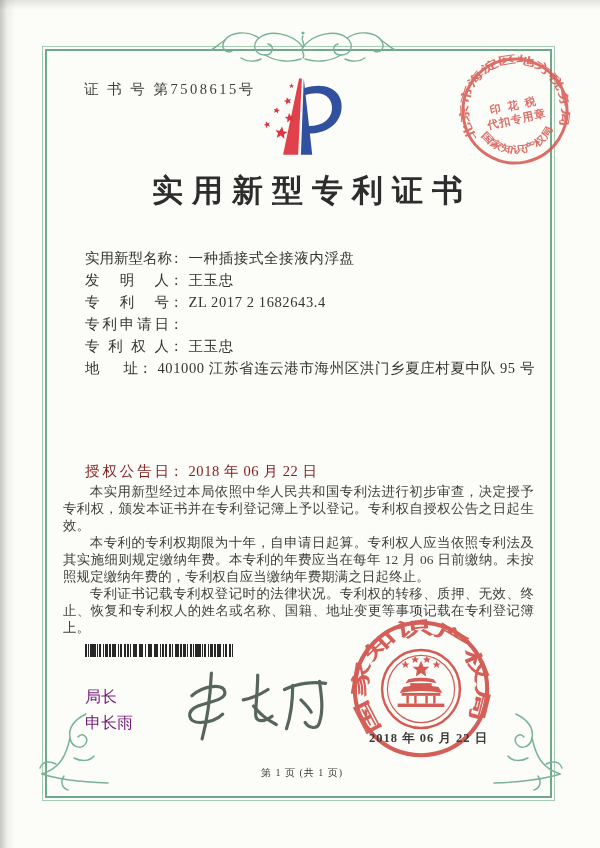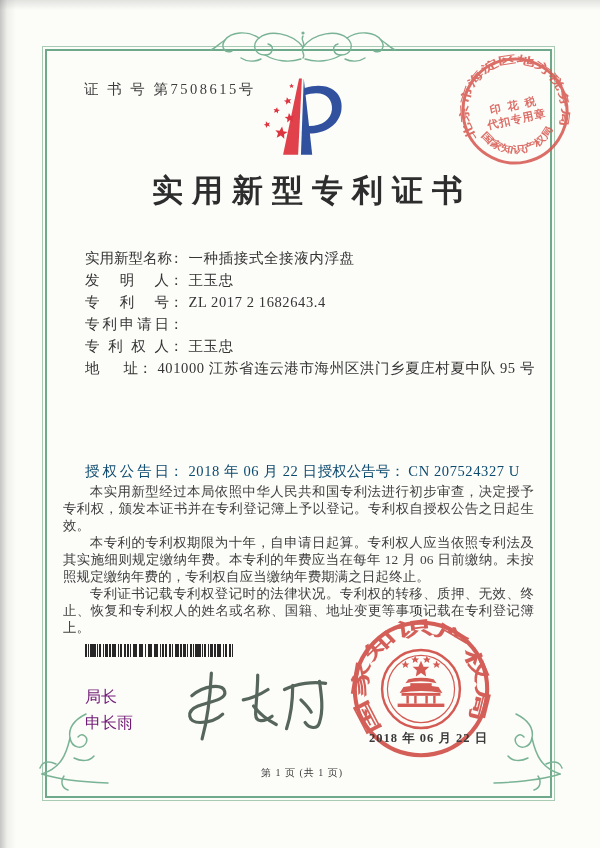--- a/index.html
+++ b/index.html
@@ -22,21 +22,21 @@
          letter-spacing:9px;padding-left:24px;box-sizing:border-box;color:#2d2d2d;}
 
   
   .fields{position:absolute;left:85px;top:249px;width:450px;display:flex;flex-direction:column;gap:3px;
           font-size:14.5px;color:#353535;}
   .frow{display:flex;align-items:baseline;white-space:nowrap;}
   .flabel{display:inline-block;width:84px;text-align:justify;text-align-last:justify;}
   .fcolon{margin-right:5px;}
   .fvalue{letter-spacing:.6px;}
   .grant-row{position:absolute;left:85px;top:462px;width:427px;display:flex;justify-content:space-between;
-          font-size:14.5px;color:#0c4a6e;white-space:nowrap;}
+          font-size:14.5px;color:#7f1d1d;white-space:nowrap;}
 
   
   .body-text{position:absolute;left:63px;top:483px;width:471px;font-size:13.4px;line-height:17px;
           text-align:justify;color:#3f3f3f;letter-spacing:.2px;}
   .body-text p{margin:0;text-indent:2em;}
 
   
   .barcode{position:absolute;left:85px;top:644px;width:148px;height:13px;opacity:.92;
      background-image:
        repeating-linear-gradient(90deg,#161616 0 1px,rgba(0,0,0,0) 1px 3px),
@@ -149,23 +149,20 @@
     <div class="frow">
       <span class="flabel">地址</span>
         <span class="fcolon">：</span>
         <span class="fvalue">401000 江苏省连云港市海州区洪门乡夏庄村夏中队 95 号</span>
     </div>
   </div>
 
   <div class="grant-row">
     <span>
       <span class="flabel">授权公告日</span><span class="fcolon">：</span><span class="fvalue">2018 年 06 月 22 日</span>
-    </span>
-    <span>
-      <span>授权公告号</span><span>：</span> <span class="fvalue">CN 207524327 U</span>
     </span>
   </div>
 
   <div class="body-text">
     <p>本实用新型经过本局依照中华人民共和国专利法进行初步审查，决定授予专利权，颁发本证书并在专利登记簿上予以登记。专利权自授权公告之日起生效。</p>
     <p>本专利的专利权期限为十年，自申请日起算。专利权人应当依照专利法及其实施细则规定缴纳年费。本专利的年费应当在每年 12 月 06 日前缴纳。未按照规定缴纳年费的，专利权自应当缴纳年费期满之日起终止。</p>
     <p>专利证书记载专利权登记时的法律状况。专利权的转移、质押、无效、终止、恢复和专利权人的姓名或名称、国籍、地址变更等事项记载在专利登记簿上。</p>
   </div>
 
   <div class="barcode"></div>

